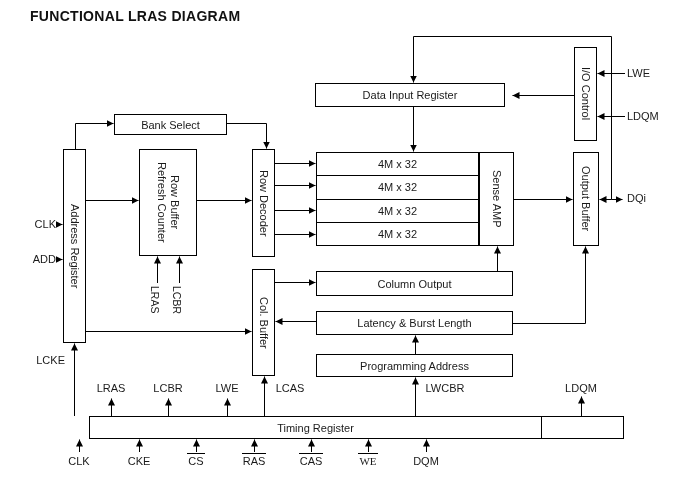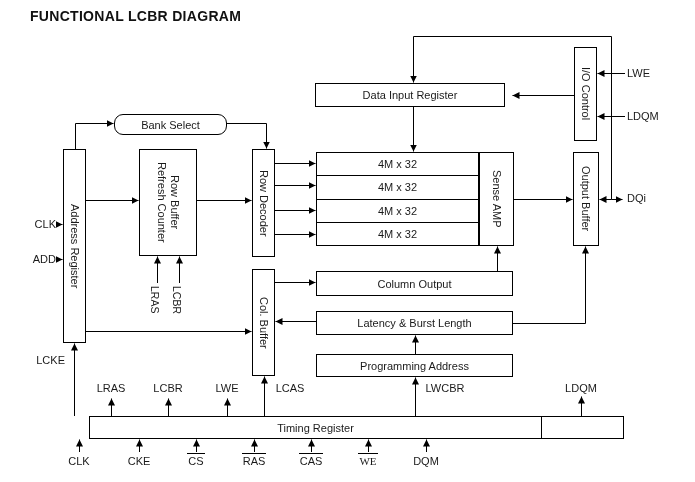--- a/index.html
+++ b/index.html
@@ -46,21 +46,21 @@
   .tr-text{
     position:absolute;left:0;top:0;width:451px;height:100%;
     display:flex;align-items:center;justify-content:center;font-size:11px;
   }
 </style>
 </head>
 <body>
 
 <div id="canvas">
 
-  <div class="title">FUNCTIONAL LCBR DIAGRAM</div>
+  <div class="title">FUNCTIONAL LRAS DIAGRAM</div>
 
   <svg id="wires" viewBox="0 0 695 482">
     <defs>
       <marker id="ah" markerWidth="8" markerHeight="8" refX="7" refY="3.5" orient="auto" markerUnits="userSpaceOnUse">
         <path d="M0,0 L7,3.5 L0,7 Z" style="fill:#000;stroke:none"></path>
       </marker>
     </defs>
     <path d="M75.5,149 V123.5 H113.5" marker-end="url(#ah)"></path>
     <path d="M227,123.5 H266.5 V148.5" marker-end="url(#ah)"></path>
     <path d="M56,224.5 H62.5" marker-end="url(#ah)"></path>
@@ -96,21 +96,21 @@
     <path d="M581.5,416 V396.5" marker-end="url(#ah)"></path>
     <path d="M79.5,452 V439.5" marker-end="url(#ah)"></path>
     <path d="M139.5,452 V439.5" marker-end="url(#ah)"></path>
     <path d="M196.5,452 V439.5" marker-end="url(#ah)"></path>
     <path d="M254.5,452 V439.5" marker-end="url(#ah)"></path>
     <path d="M311.5,452 V439.5" marker-end="url(#ah)"></path>
     <path d="M368.5,452 V439.5" marker-end="url(#ah)"></path>
     <path d="M426.5,452 V439.5" marker-end="url(#ah)"></path>
   </svg>
 
-  <div class="block" style="left:114px;top:114px;width:113px;height:21px;border-radius:9px;">
+  <div class="block" style="left:114px;top:114px;width:113px;height:21px;">
     <span>Bank Select</span>
   </div>
 
   <div class="block" style="left:63px;top:149px;width:23px;height:194px;">
     <span class="vtext">Address Register</span>
   </div>
 
   <div class="block" style="left:139px;top:149px;width:58px;height:107px;">
     <div class="vtext">
       <span>Row Buffer</span>

